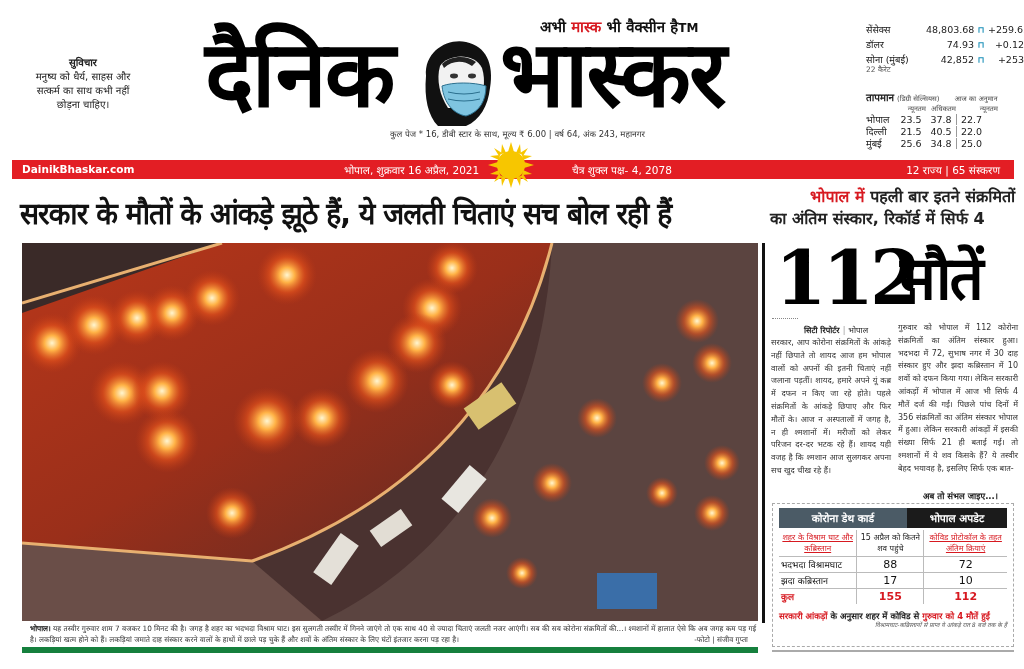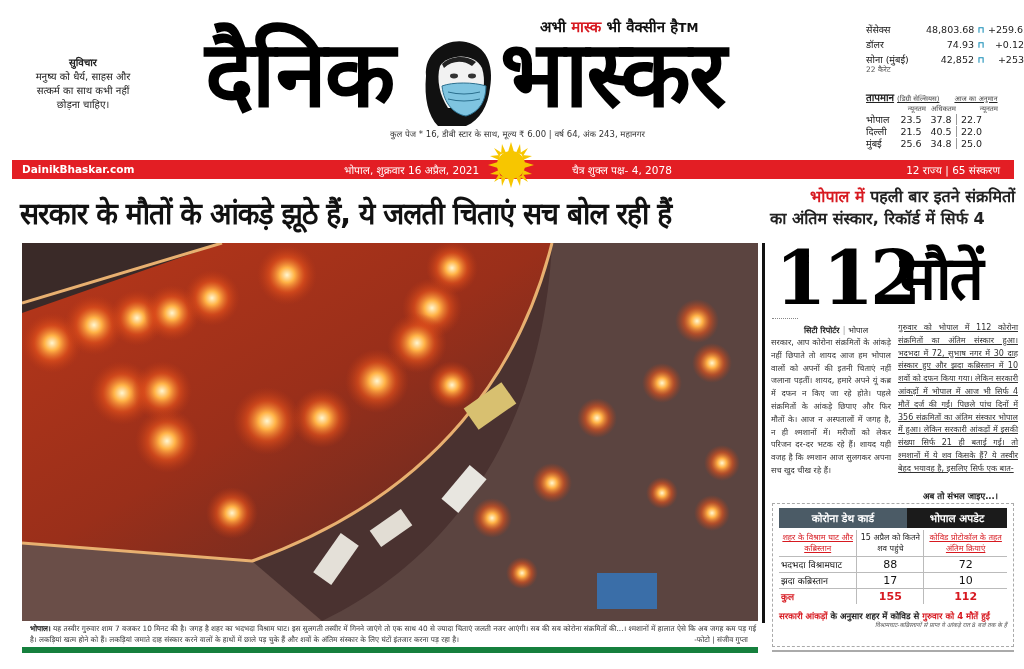--- a/index.html
+++ b/index.html
@@ -23,21 +23,21 @@
 
   
   .market { position: absolute; left: 866px; top: 22px; width: 158px; font-size: 9.5px; color: #222; }
   .mrow { display: flex; align-items: center; height: 15px; }
   .mrow .name { width: 60px; }
   .mrow .val { width: 48px; text-align: right; }
   .mrow .arrow { width: 14px; text-align: center; color: #1a8fb8; font-weight: bold; font-size: 9px; }
   .mrow .chg { width: 36px; text-align: right; }
   .market .karat { font-size: 7.5px; color: #555; margin-top: -3px; }
   .weather { position: absolute; left: 866px; top: 90px; width: 158px; font-size: 9.5px; color: #222; }
-  .weather .whead { display: flex; align-items: baseline; gap: 3px; text-decoration: underline; }
+  .weather .whead { display: flex; align-items: baseline; gap: 3px; }
   .weather .whead .t { font-weight: bold; font-size: 10px; }
   .weather .whead .u { font-size: 7px; color: #444; }
   .weather .whead .f { font-size: 7px; color: #444; margin-left: 12px; }
   .weather .subhead { display: flex; font-size: 7px; color: #444; padding-left: 30px; }
   .weather .subhead span { width: 30px; text-align: right; }
   .weather .subhead span.last { margin-left: 12px; }
   .wrow { display: flex; height: 12px; align-items: center; }
   .wrow .city { width: 30px; }
   .wrow .v { width: 30px; text-align: center; }
   .wrow .v.last { border-left: 1px solid #999; }
@@ -67,21 +67,21 @@
   .story-head { position: absolute; left: 770px; top: 186px; width: 250px; font-size: 16px; line-height: 22px; font-weight: bold; color: #222; }
   .story-head .red { color: #d71920; margin-left: 40px; }
   .big-num { position: absolute; left: 775px; top: 238px; font-family: "DejaVu Serif", serif; font-weight: bold; font-size: 74px; line-height: 80px; color: #000; letter-spacing: -4px; }
   .big-word { position: absolute; left: 900px; top: 238px; font-family: "DejaVu Serif", serif; font-weight: bold; font-size: 60px; line-height: 80px; color: #000; letter-spacing: -2px; }
   .byline { position: absolute; left: 804px; top: 324px; font-size: 8px; color: #222; }
   .byline b { font-weight: bold; }
   .byline .sep { color: #999; margin: 0 3px; }
   .dotted { position: absolute; left: 772px; top: 318px; width: 26px; border-top: 1px dotted #888; }
   .col { position: absolute; top: 337px; width: 120px; font-size: 8px; line-height: 12.8px; color: #333; text-align: justify; }
   .col1 { left: 771px; }
-  .col2 { left: 898px; top: 322px; text-decoration: underline; }
+  .col2 { left: 898px; top: 322px; }
   .col-end { position: absolute; left: 923px; top: 490px; font-size: 8.5px; font-weight: bold; color: #222; }
 
   
   .card { position: absolute; left: 772px; top: 503px; width: 242px; height: 144px; border: 1px dashed #aaa; padding: 4px 6px; }
   .card-header { display: flex; height: 20px; font-size: 10.5px; font-weight: bold; color: #fff; }
   .card-header .l { width: 128px; background: #4b5b66; text-align: center; line-height: 20px; }
   .card-header .r { flex: 1; background: #1b1b1b; text-align: center; line-height: 20px; }
   table.deaths { width: 100%; border-collapse: collapse; font-size: 9px; margin-top: 2px; }
   table.deaths th { font-weight: normal; font-size: 8px; line-height: 11px; padding: 2px 1px; vertical-align: middle; }
   table.deaths th.c0, table.deaths th.c2 { color: #d71920; text-decoration: underline; }

